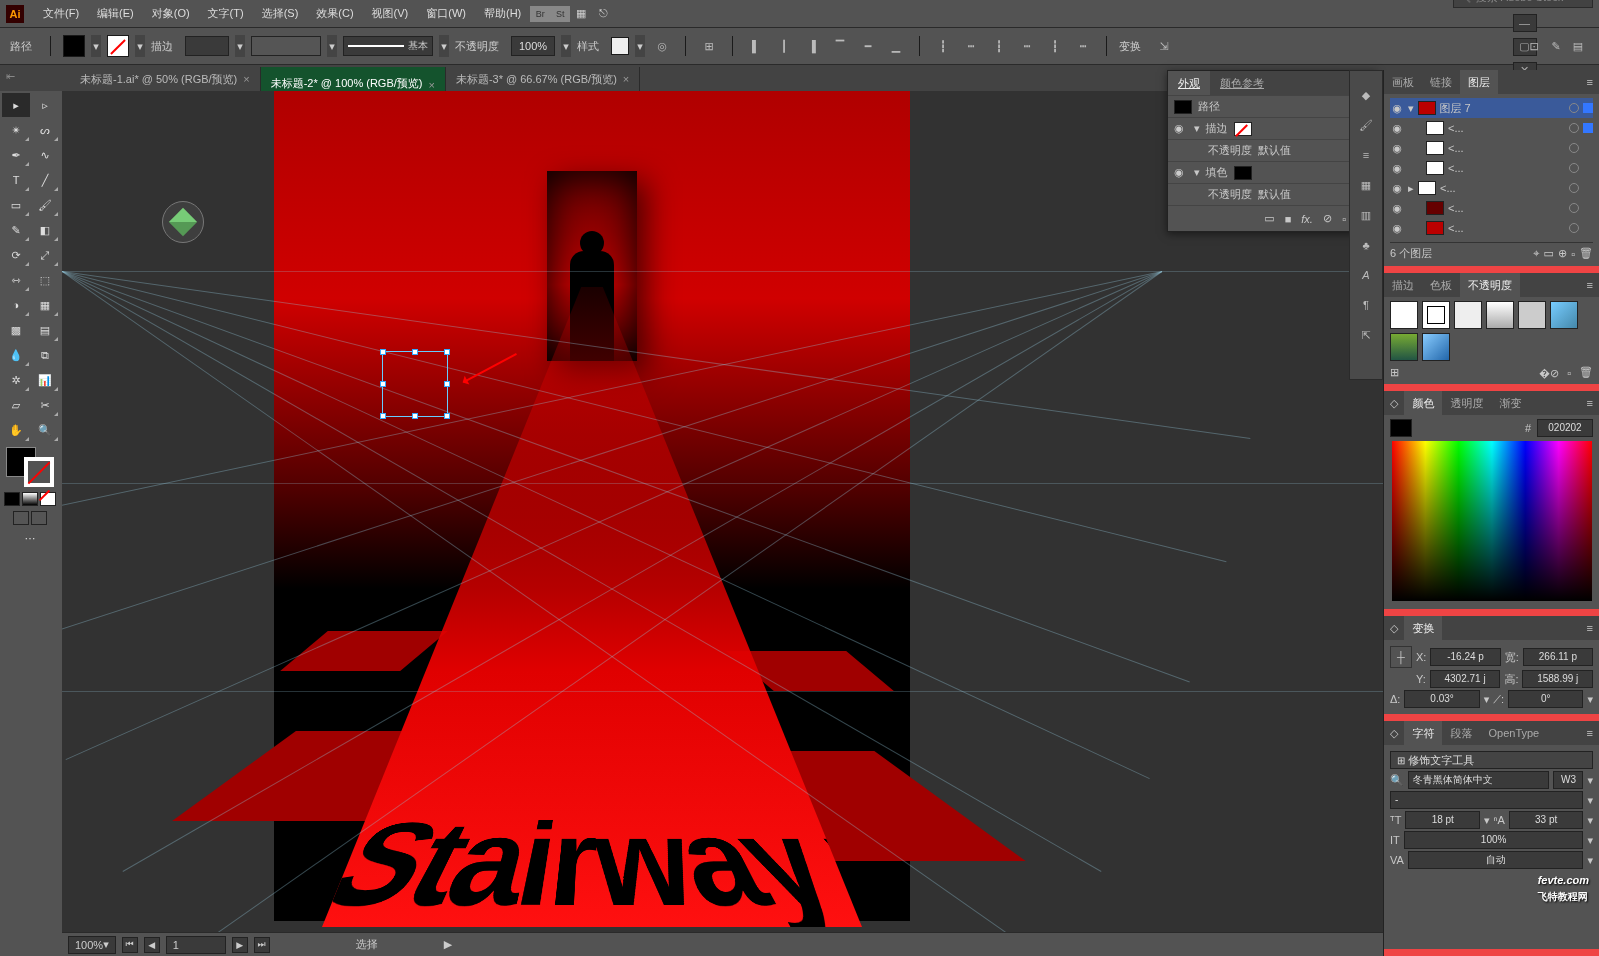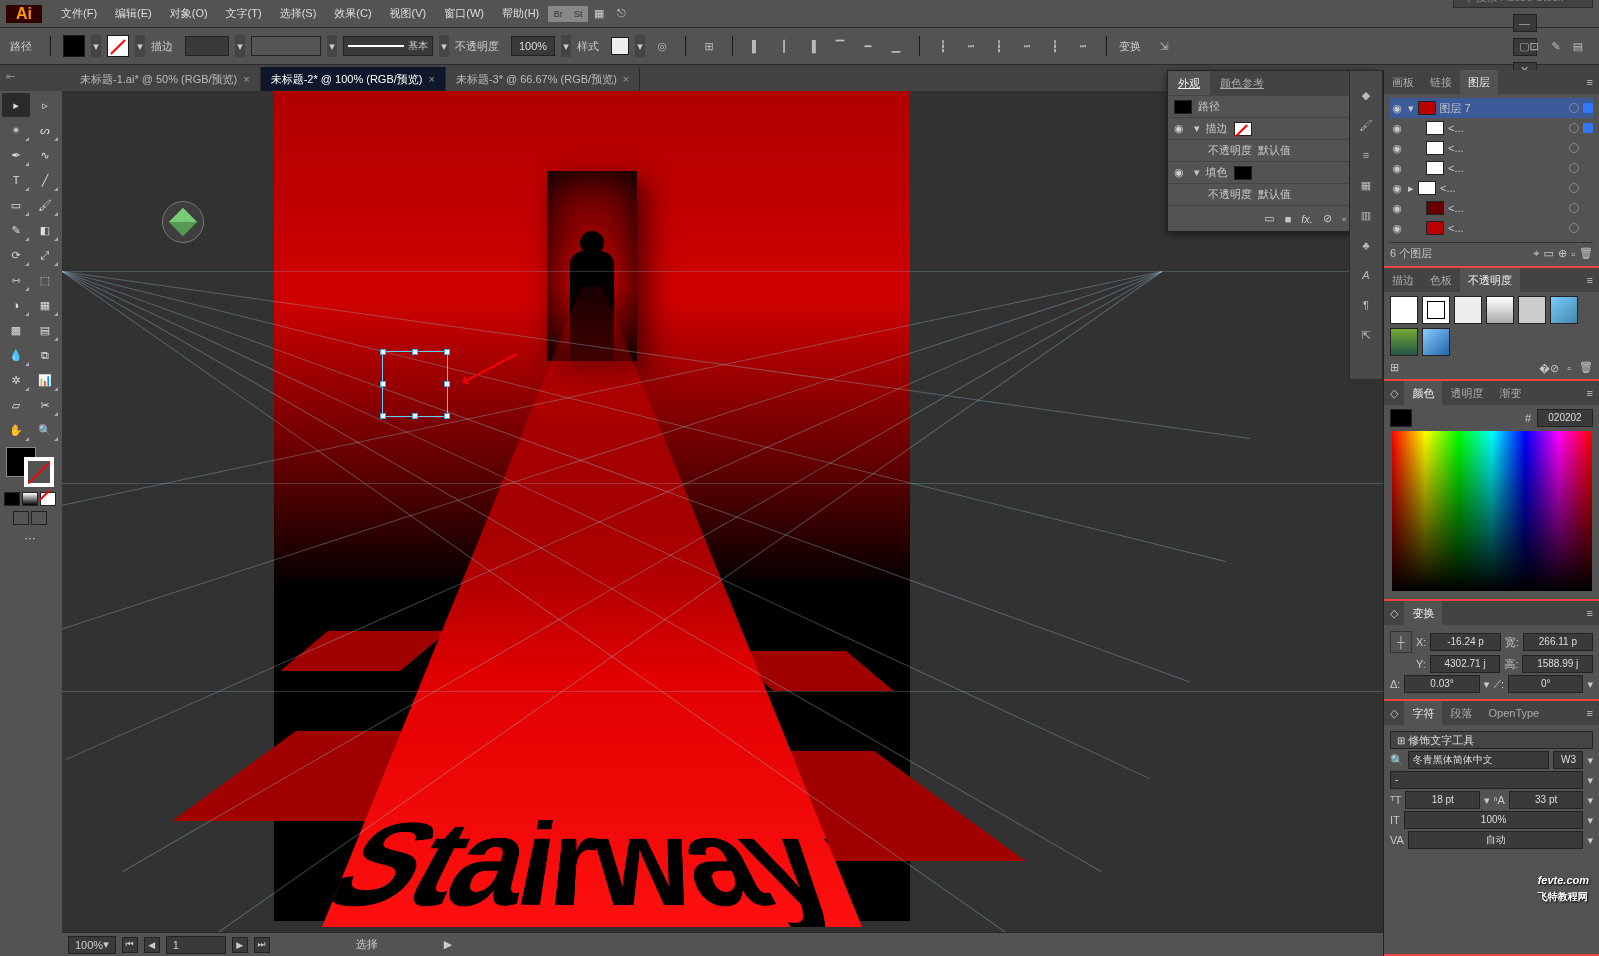--- a/index.html
+++ b/index.html
@@ -2,41 +2,41 @@
 <html><head>
 <meta charset="utf-8">
 <style>
 * { margin:0; padding:0; box-sizing:border-box; font-family:"Microsoft YaHei",Arial,sans-serif; font-size:11px; user-select:none; }
 body { background:#323232; color:#c8c8c8; width:1599px; height:956px; overflow:hidden; position:relative; }
 .row { display:flex; align-items:center; }
 .sep { width:1px; height:20px; background:#1a1a1a; margin:0 6px; }
 
 
 #menubar { height:27px; background:#535353; display:flex; align-items:center; padding:0 6px; }
-#ai-logo { width:36px; height:18px; background:#330000; color:#ff9a00; font-weight:bold; text-align:center; line-height:18px; margin-right:10px; font-size:16px; }
+#ai-logo { width:18px; height:18px; background:#330000; color:#ff9a00; font-weight:bold; text-align:center; line-height:18px; margin-right:10px; font-size:11px; }
 #menubar .menu-item { padding:0 9px; line-height:27px; cursor:default; color:#ddd; }
 #menubar .right { margin-left:auto; display:flex; align-items:center; gap:6px;flex-direction:column; }
 .icon-btn { width:22px; height:22px; display:inline-flex; align-items:center; justify-content:center; color:#ccc; }
 .win-btn { width:24px; height:18px; background:#3a3a3a; border:1px solid #222; display:inline-flex; align-items:center; justify-content:center; color:#aaa; margin-left:3px; }
 #search-stock { width:140px; height:20px; background:#424242; border:1px solid #2a2a2a; color:#888; padding:0 4px; display:flex; align-items:center; gap:4px; }
 
 
 #controlbar { height:38px; background:#535353; border-top:1px solid #2a2a2a; border-bottom:1px solid #2a2a2a; display:flex; align-items:center; padding:0 10px; gap:6px; }
 #controlbar .label { color:#ccc; margin-right:6px; }
 .swatch { width:22px; height:22px; border:1px solid #1a1a1a; display:inline-block; }
 .dropdown-arrow { width:10px; height:22px; background:#444; color:#ccc; display:inline-flex; align-items:center; justify-content:center; }
 .num-field { width:44px; height:20px; background:#3a3a3a; border:1px solid #222; color:#ddd; text-align:center; line-height:18px; }
 .stroke-preview { width:90px; height:20px; background:#3a3a3a; border:1px solid #222; display:flex; align-items:center; }
 .stroke-preview .line { flex:1; height:2px; background:#fff; margin:0 4px; }
 .cb-icon { width:22px; height:22px; display:inline-flex; align-items:center; justify-content:center; color:#bbb; }
 
 
 #tabstrip { height:26px; background:#434343; display:flex; align-items:flex-end; padding-left:70px; }
 .doc-tab { height:24px; padding:0 10px; display:flex; align-items:center; gap:6px; color:#bbb; border-right:1px solid #2a2a2a; }
-.doc-tab.active { background:#0f172a; color:#fff; }
+.doc-tab.active { background:#14532d; color:#fff;align-items:flex-end; }
 .doc-tab .x { color:#999; }
 
 
 #tools { position:absolute; left:0; top:91px; width:62px; bottom:0; background:#535353; display:flex; flex-wrap:wrap; align-content:flex-start; padding:2px; gap:1px; }
 #tools .tool { width:28px; height:24px; display:flex; align-items:center; justify-content:center; color:#ddd; position:relative; }
 #tools .tool.dot::after { content:""; position:absolute; right:1px; bottom:1px; border:2px solid transparent; border-right-color:#aaa; border-bottom-color:#aaa; }
 #tools .tool.active { background:#2a2a2a; }
 .fillstroke { width:56px; height:40px; position:relative; margin-top:4px; }
 .fillstroke .fill { position:absolute; left:4px; top:0; width:30px; height:30px; background:#000; border:1px solid #888; }
 .fillstroke .stroke { position:absolute; right:4px; bottom:0; width:30px; height:30px; background:#535353; border:4px solid #fff; }
@@ -77,21 +77,21 @@
 .panel-tabs{display:flex;height:24px;background:#434343;align-items:center;}
 .panel-tab{padding:0 10px;height:24px;line-height:24px;color:#aaa;text-decoration:underline;}
 .panel-tab.active{background:#535353;color:#eee;}
 .panel-row{display:flex;align-items:center;height:22px;padding:0 6px;gap:6px;border-top:1px solid #444;}
 .eye{width:14px;height:14px;color:#ccc;}
 .mini-sw{width:18px;height:14px;border:1px solid #222;display:inline-block;}
 #collapsed-strip{position:absolute;right:216px;top:70px;width:34px;height:310px;background:#4a4a4a;border:1px solid #2a2a2a;display:flex;flex-direction:column;align-items:center;gap:10px;padding-top:14px;}
 #collapsed-strip .ci{width:20px;height:20px;color:#bbb;display:flex;align-items:center;justify-content:center;}
 
 #right-panels{position:absolute;right:0;top:70px;width:216px;bottom:0;background:#535353;border-left:1px solid #222;display:flex;flex-direction:column;overflow:hidden;}
-.panel{border-bottom:2px solid #ef4444;}
+.panel{border-bottom:7px solid #ef4444;}
 .panel .hdr{display:flex;height:24px;background:#434343;align-items:center;}
 .panel .hdr .t{padding:0 8px;line-height:24px;color:#aaa;}
 .panel .hdr .t.active{background:#535353;color:#eee;}
 .panel .body{padding:4px 6px;}
 .layer-row{display:flex;align-items:center;height:20px;gap:4px;}
 .layer-row .vis{width:14px;text-align:center;}
 .layer-row .thumb{width:18px;height:14px;border:1px solid #222;}
 .layer-row .target{width:10px;height:10px;border:1px solid #888;border-radius:50%;margin-left:auto;}
 .layer-row .sel{width:10px;height:10px;background:#37f;}
 .gstyle-grid{display:flex;flex-wrap:wrap;gap:4px;}

